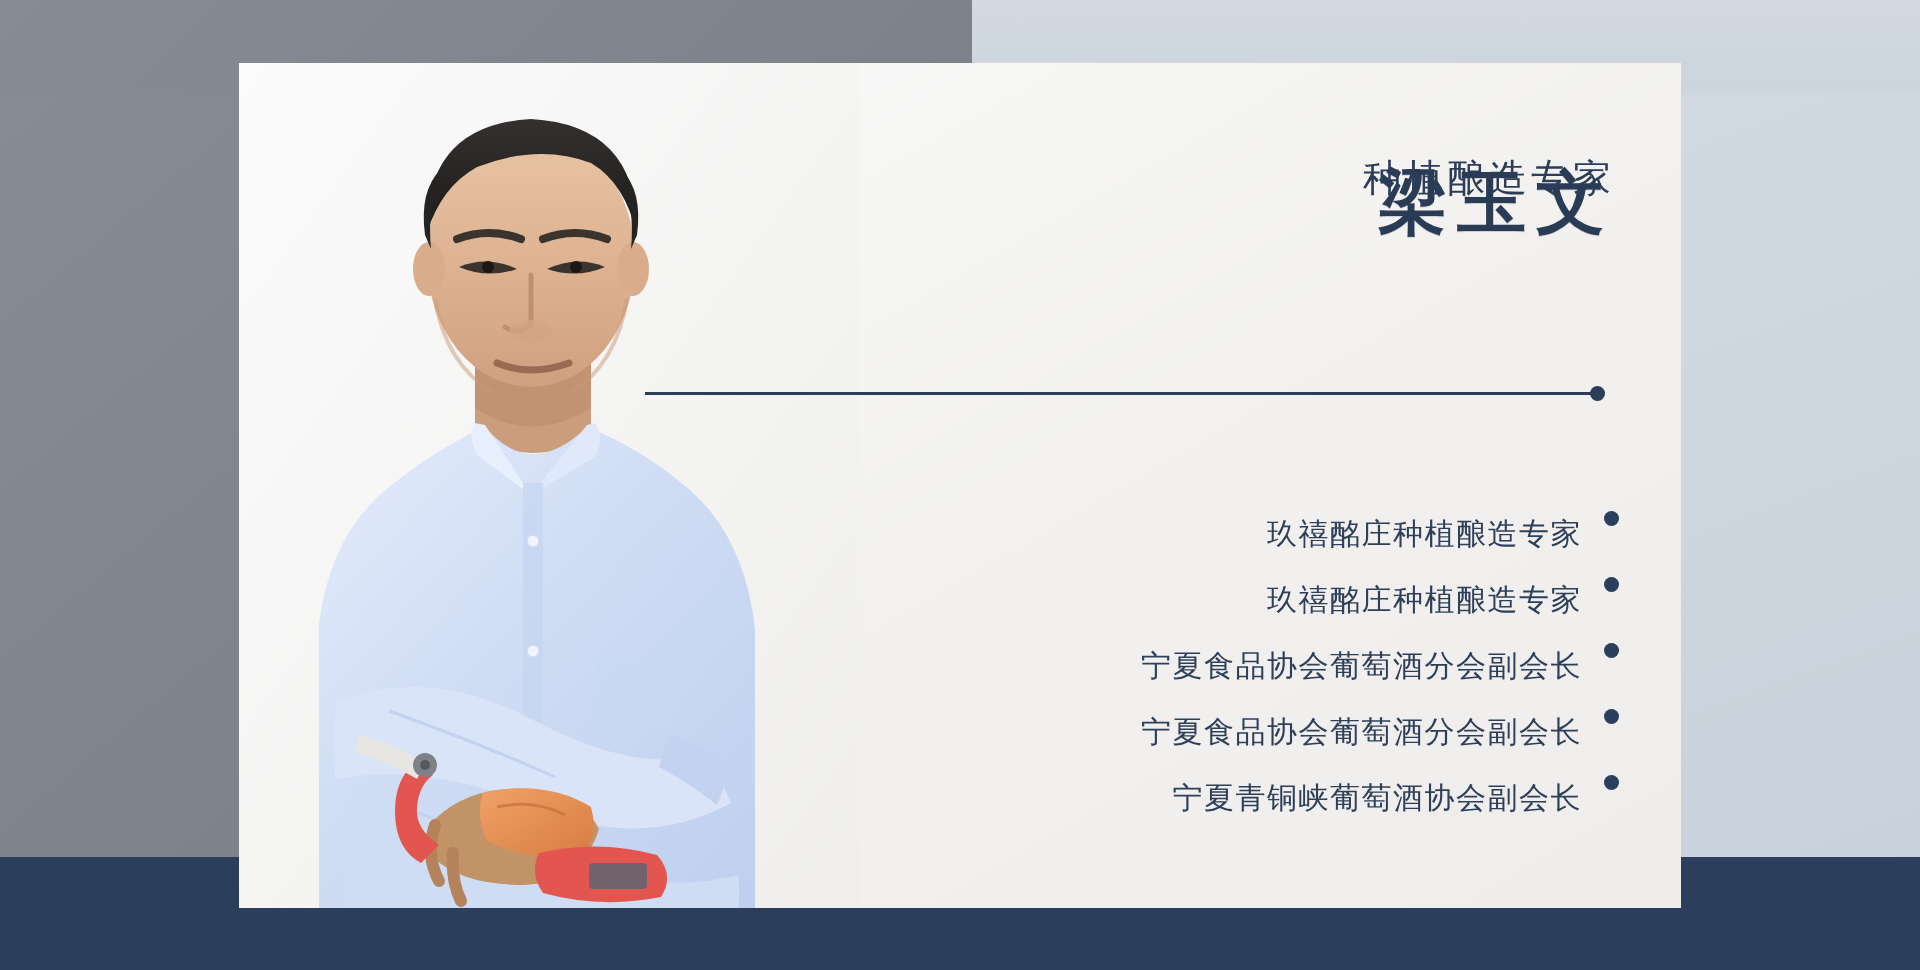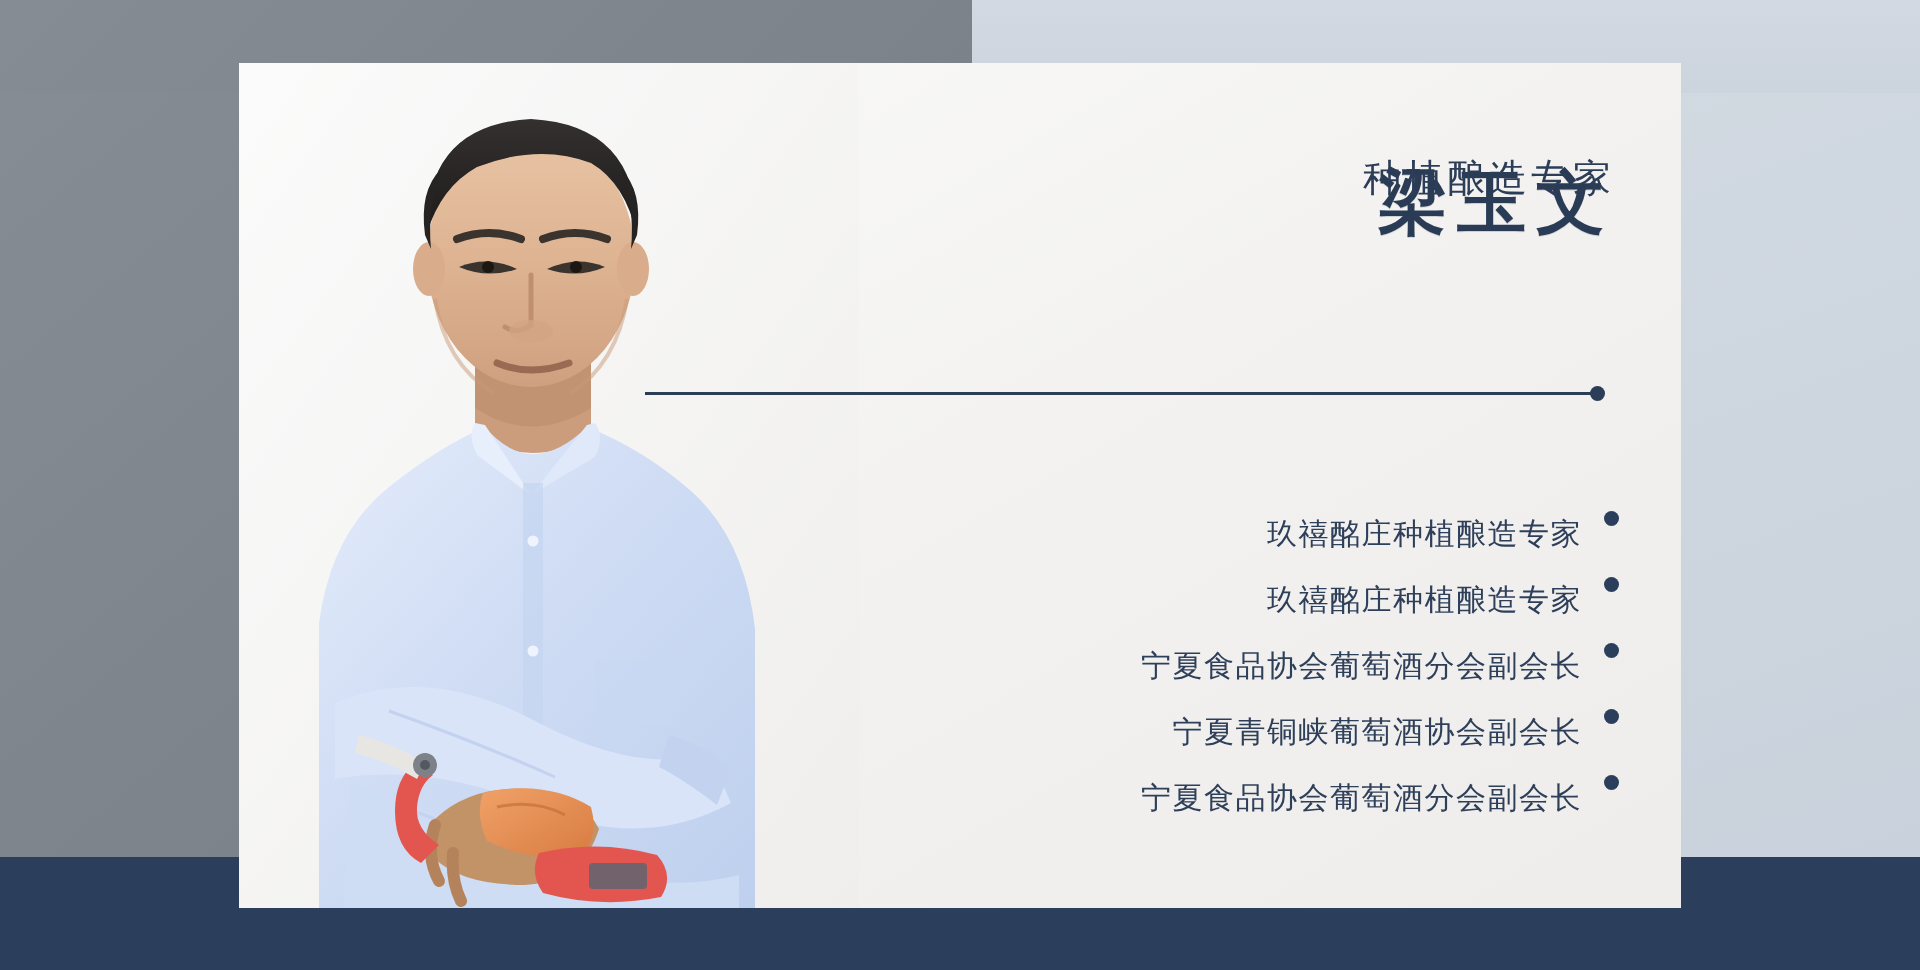--- a/index.html
+++ b/index.html
@@ -217,23 +217,23 @@
       </div>
       <div class="cred-row">
         <span class="cred-text">玖禧酩庄种植酿造专家</span>
         <span class="cred-dot"></span>
       </div>
       <div class="cred-row">
         <span class="cred-text">宁夏食品协会葡萄酒分会副会长</span>
         <span class="cred-dot"></span>
       </div>
       <div class="cred-row">
+        <span class="cred-text">宁夏食品协会葡萄酒分会副会长</span>
+        <span class="cred-dot"></span>
+      </div>
+      <div class="cred-row">
         <span class="cred-text">宁夏青铜峡葡萄酒协会副会长</span>
-        <span class="cred-dot"></span>
-      </div>
-      <div class="cred-row">
-        <span class="cred-text">宁夏食品协会葡萄酒分会副会长</span>
         <span class="cred-dot"></span>
       </div>
     </div>
 
   </div>
 </div>
 
 </body></html>

